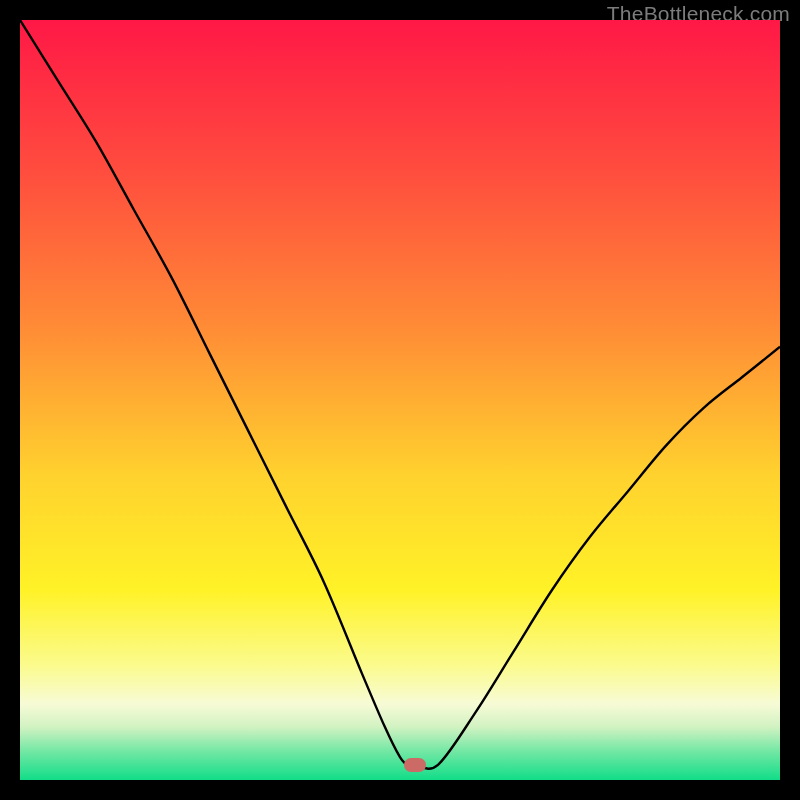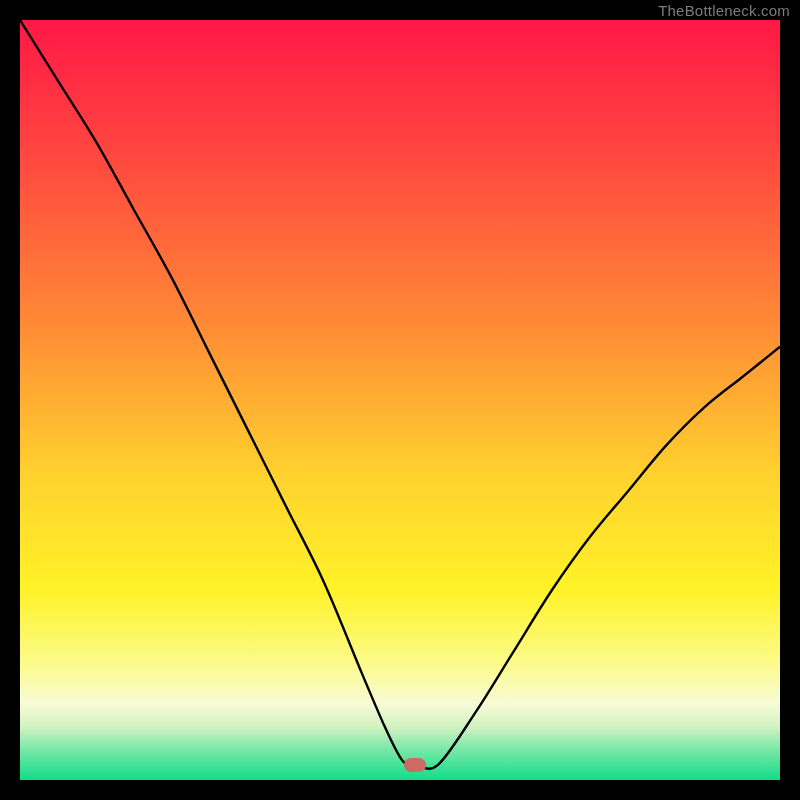--- a/index.html
+++ b/index.html
@@ -42,21 +42,21 @@
     position: absolute;
     width: 22px;
     height: 14px;
     border-radius: 7px;
   }
   .watermark {
     position: absolute;
     top: 2px;
     right: 10px;
     color: #7c7c7c;
-    font-size: 15px;
+    font-size: 21px;
     font-weight: 500;
     letter-spacing: 0.2px;
   }
 </style>
 </head>
 <body>
 
 <div class="frame">
 
   <div class="watermark">TheBottleneck.com</div>

